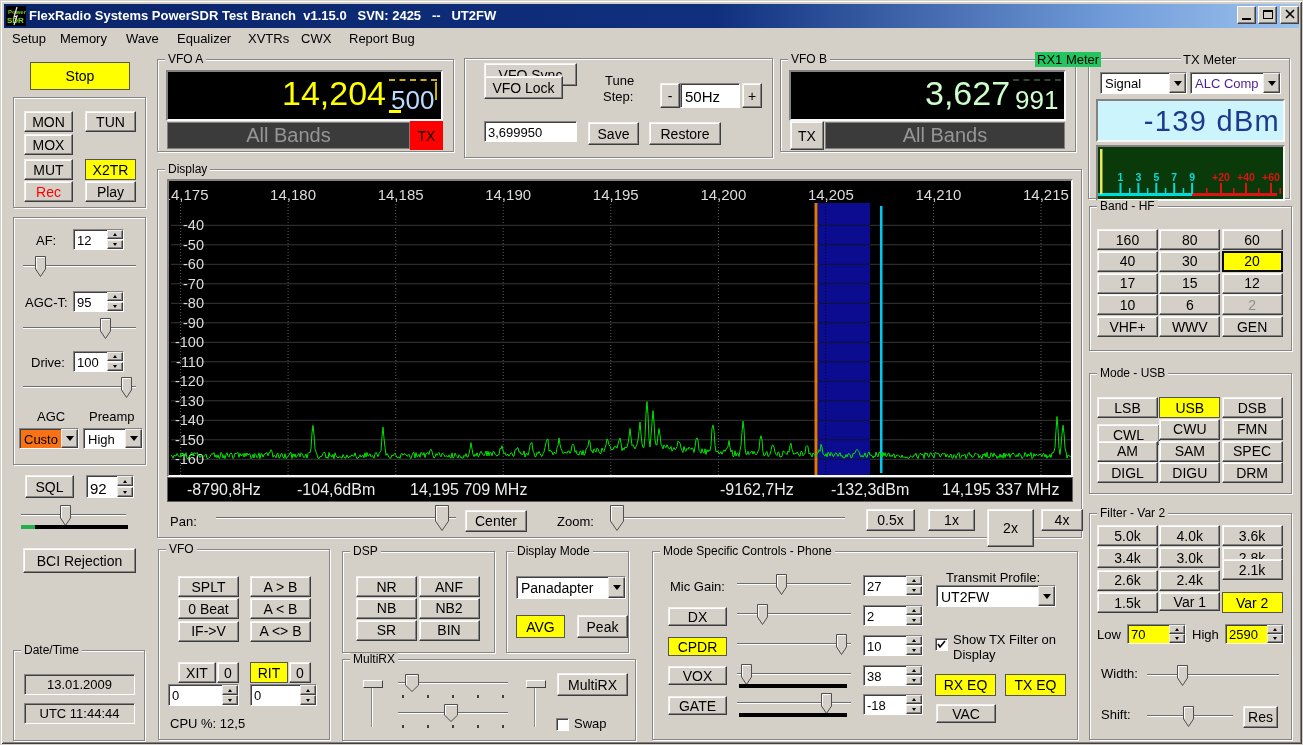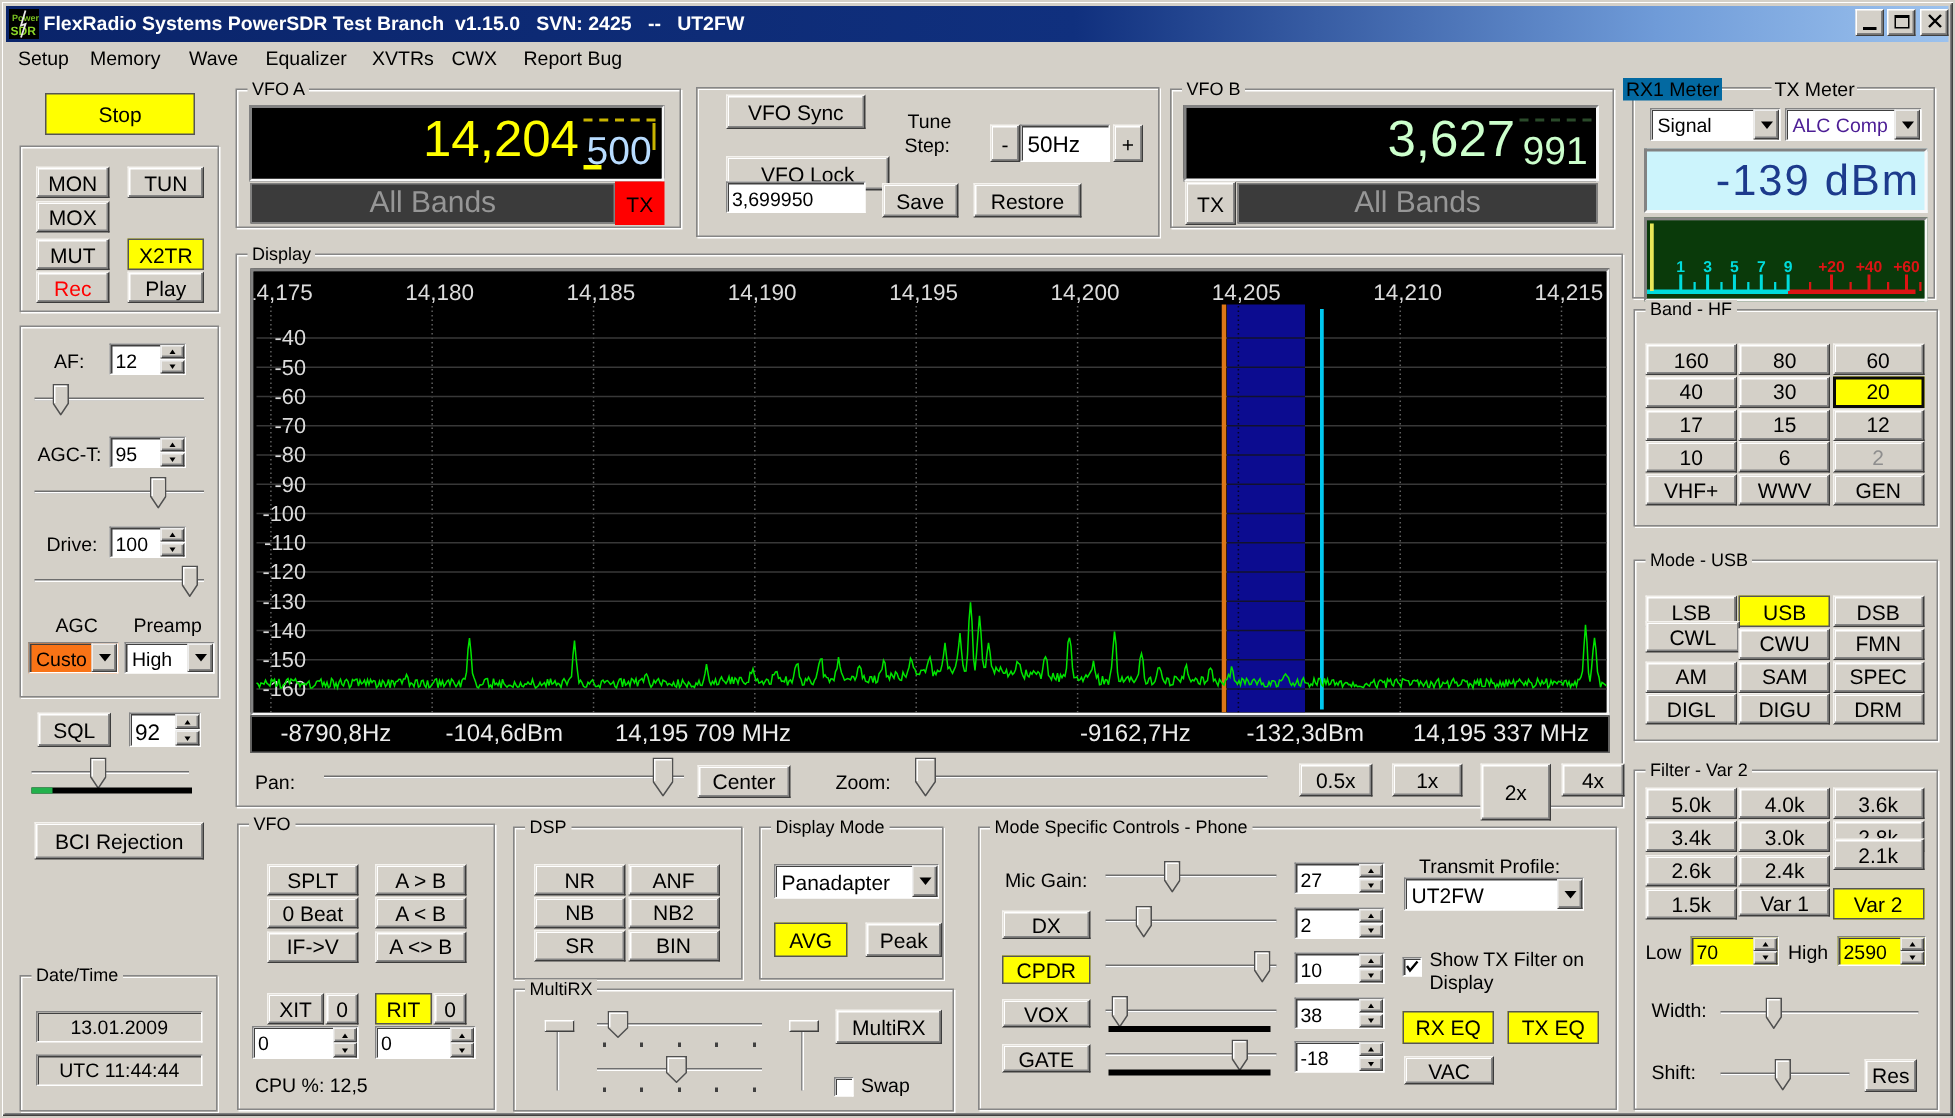--- a/index.html
+++ b/index.html
@@ -164,21 +164,21 @@
 <span style="position:absolute;left:391px;top:85px;font-size:26px;color:#b8dcff">500</span>
 <div style="position:absolute;left:389px;top:79px;width:48px;height:0;border-top:2px dashed #c8b400"></div>
 <div style="position:absolute;left:435px;top:82px;width:2px;height:18px;background:#c8b400"></div>
 <div style="position:absolute;left:389px;top:110px;width:12px;height:3px;background:#ffff00"></div>
 <div style="position:absolute;left:167px;top:122px;width:243px;height:27px;background:#3b3b3b;border:1px solid #808080"></div>
 <span style="position:absolute;left:167px;top:124px;width:243px;text-align:center;font-size:20px;color:#969696">All Bands</span>
 <div style="position:absolute;left:410px;top:121px;width:33px;height:29px;background:#f00;display:flex;align-items:center;justify-content:center;font-size:14px">TX</div>
 
 <div class="grp" style="left:464px;top:58px;width:309px;height:100px"></div>
 <div class="btn" style="left:484px;top:63px;width:93px;height:23px">VFO Sync</div>
-<div class="btn" style="left:484px;top:104px;width:109px;height:23px">VFO Lock</div>
+<div class="btn" style="left:484px;top:76px;width:79px;height:23px">VFO Lock</div>
 <span class="lab" style="left:605px;top:73px">Tune</span>
 <span class="lab" style="left:603px;top:89px">Step:</span>
 <div class="btn" style="left:660px;top:83px;width:20px;height:25px">-</div>
 <div class="sunk" style="left:680px;top:83px;width:60px;height:25px">
     <span style="position:absolute;left:4px;top:4px;font-size:15px">50Hz</span>
   </div>
 <div class="btn" style="left:742px;top:83px;width:20px;height:25px">+</div>
 <div class="sunk" style="left:484px;top:121px;width:93px;height:21px">
     <span style="position:absolute;left:3px;top:3px;font-size:13px">3,699950</span>
   </div>
@@ -190,21 +190,21 @@
   </div>
 <div class="sunk2" style="left:789px;top:70px;width:277px;height:51px;background:#000"></div>
 <span style="position:absolute;left:925px;top:74px;font-size:34px;color:#ccffcc">3,627</span>
 <span style="position:absolute;left:1015px;top:85px;font-size:26px;color:#ccffcc">991</span>
 <div style="position:absolute;left:1013px;top:79px;width:48px;height:0;border-top:2px dashed #2a4a2a"></div>
 <div class="btn" style="left:790px;top:121px;width:34px;height:29px">TX</div>
 <div style="position:absolute;left:825px;top:122px;width:240px;height:27px;background:#3b3b3b;border:1px solid #808080"></div>
 <span style="position:absolute;left:825px;top:124px;width:240px;text-align:center;font-size:20px;color:#969696">All Bands</span>
 
 <div class="grp" style="left:1088px;top:58px;width:202px;height:141px"></div>
-<span class="lab" style="left:1082px;top:52px;background:#0369a1;padding:0 2px">RX1 Meter</span>
+<span class="lab" style="left:1035px;top:52px;background:#22c55e;padding:0 2px">RX1 Meter</span>
 <span class="lab" style="left:1181px;top:52px;background:#d4d0c8;padding:0 2px">TX Meter</span>
 <div class="sunk" style="left:1100px;top:72px;width:87px;height:22px;background:#fff">
 <span style="position:absolute;left:4px;top:3px;font-size:13px;color:#000">Signal</span>
 <div class="spb" style="right:0;top:0;width:17px;height:20px">
       <i class="tdd"></i>
     </div>
 </div>
 <div class="sunk" style="left:1190px;top:72px;width:91px;height:22px;background:#fff">
 <span style="position:absolute;left:4px;top:3px;font-size:13px;color:#4c1d95">ALC Comp</span>
 <div class="spb" style="right:0;top:0;width:17px;height:20px">
@@ -262,21 +262,21 @@
 <div class="btn dis" style="left:1221.6px;top:294.4px;width:61px;height:21px">2</div>
 <div class="btn " style="left:1097.0px;top:316.2px;width:61px;height:21px">VHF+</div>
 <div class="btn " style="left:1159.3px;top:316.2px;width:61px;height:21px">WWV</div>
 <div class="btn " style="left:1221.6px;top:316.2px;width:61px;height:21px">GEN</div>
 <div class="grp" style="left:1089px;top:373px;width:203px;height:121px">
     <span class="lg">Mode - USB</span>
   </div>
 <div class="btn " style="left:1097.0px;top:397.0px;width:61px;height:21px">LSB</div>
 <div class="btn ybtn" style="left:1159.3px;top:397.0px;width:61px;height:21px">USB</div>
 <div class="btn " style="left:1221.6px;top:397.0px;width:61px;height:21px">DSB</div>
-<div class="btn " style="left:1097.0px;top:414px;width:63px;height:21px">CWL</div>
+<div class="btn " style="left:1097.0px;top:424px;width:63px;height:21px">CWL</div>
 <div class="btn " style="left:1159.3px;top:418.8px;width:61px;height:21px">CWU</div>
 <div class="btn " style="left:1221.6px;top:418.8px;width:61px;height:21px">FMN</div>
 <div class="btn " style="left:1097.0px;top:440.6px;width:61px;height:21px">AM</div>
 <div class="btn " style="left:1159.3px;top:440.6px;width:61px;height:21px">SAM</div>
 <div class="btn " style="left:1221.6px;top:440.6px;width:61px;height:21px">SPEC</div>
 <div class="btn " style="left:1097.0px;top:462.4px;width:61px;height:21px">DIGL</div>
 <div class="btn " style="left:1159.3px;top:462.4px;width:61px;height:21px">DIGU</div>
 <div class="btn " style="left:1221.6px;top:462.4px;width:61px;height:21px">DRM</div>
 <div class="grp" style="left:1089px;top:513px;width:203px;height:227px">
     <span class="lg">Filter - Var 2</span>

